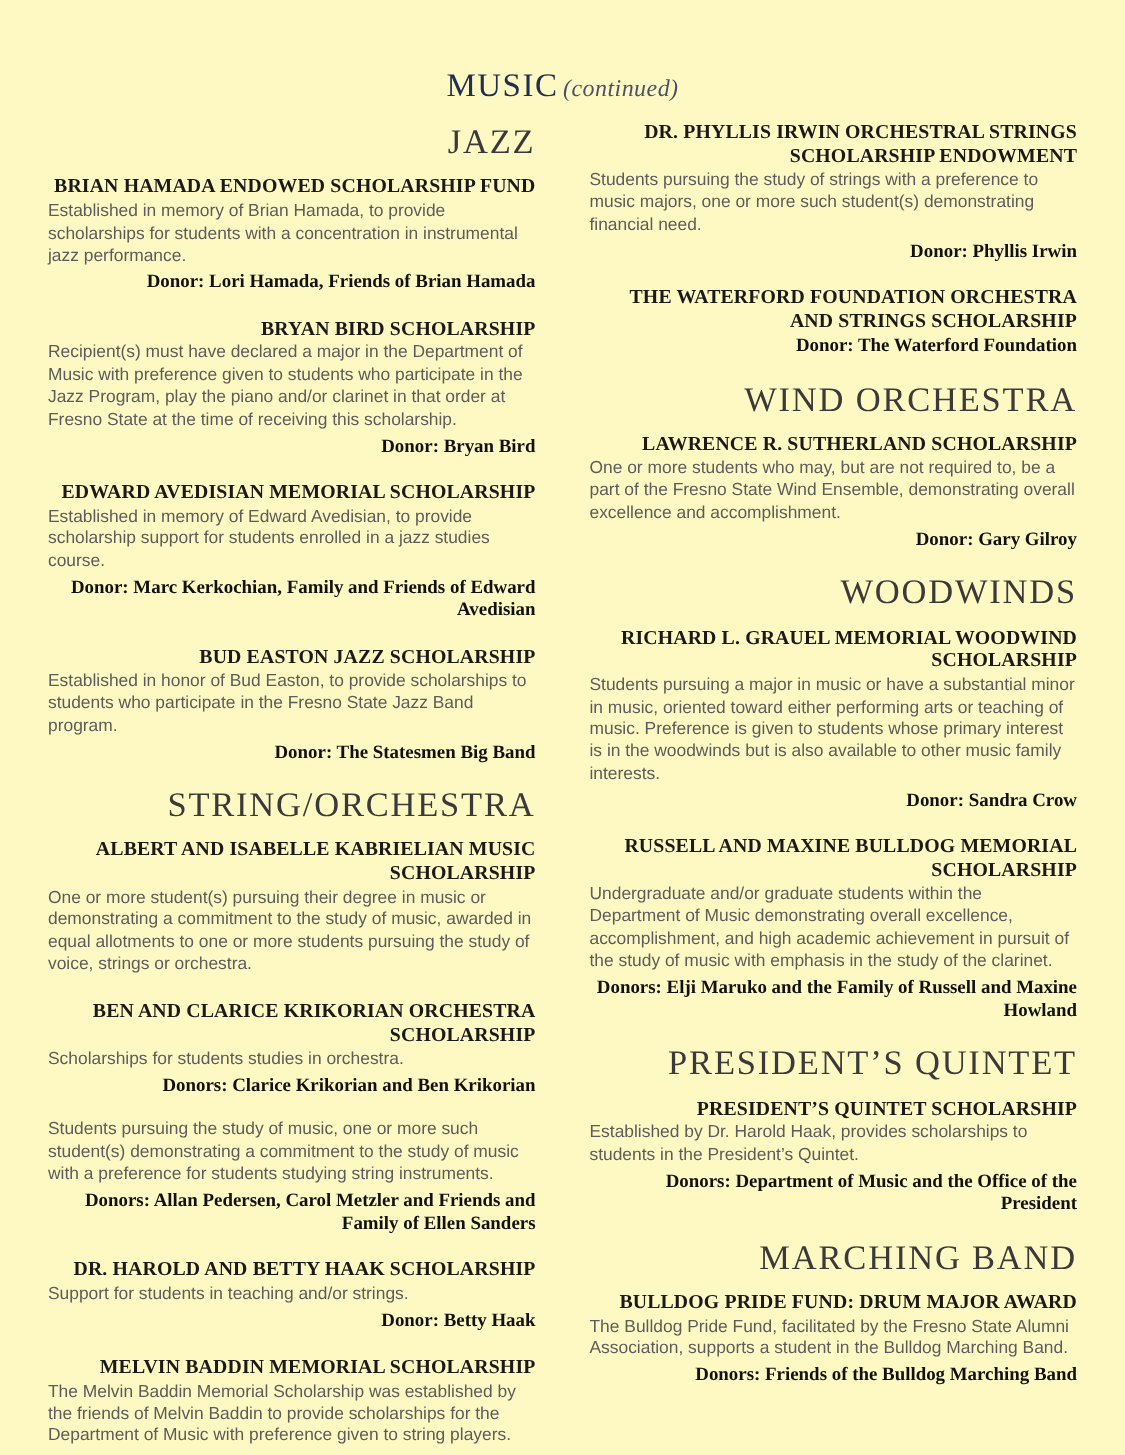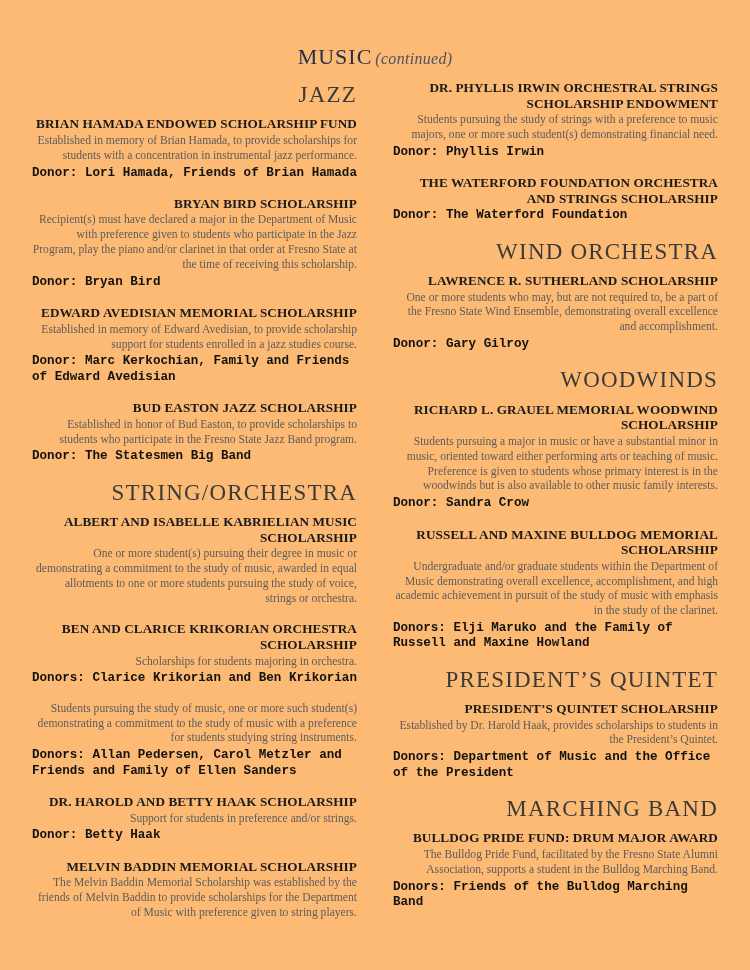--- a/index.html
+++ b/index.html
@@ -11,21 +11,21 @@
     width: 750px;
     height: 970px;
     font-family: "Liberation Serif", serif;
     color: #222222;
     overflow: hidden;
   }
   .page {
     position: relative;
     width: 750px;
     height: 970px;
-    background: #fdba74;
+    background: #fef9c3;
     box-sizing: border-box;
     padding: 0;
   }
   .page-title {
     text-align: center;
     padding-top: 44px;
     font-family: "Liberation Serif", serif;
     color: #22304f;
     letter-spacing: 0.3px;
   }
@@ -72,30 +72,30 @@
     text-align: right;
     font-family: "Liberation Serif", serif;
     font-weight: bold;
     font-size: 13.2px;
     color: #1a1a1a;
     line-height: 1.18;
     letter-spacing: 0.1px;
     margin-bottom: 2px;
   }
   .entry-desc {
-    text-align: right;
-    font-family: Liberation Serif, serif;
+    text-align: left;
+    font-family: Liberation Sans, sans-serif;
     font-size: 11.6px;
     color: #5c5c5c;
     line-height: 1.28;
     margin: 0 0 2px 0;
   }
   .entry-donor {
-    text-align: left;
-    font-family: Liberation Mono, monospace;
+    text-align: right;
+    font-family: Liberation Serif, serif;
     font-weight: bold;
     font-size: 12.6px;
     color: #111111;
     line-height: 1.22;
     margin: 0;
   }
 </style>
 </head>
 <body>
 
@@ -128,30 +128,30 @@
           <div class="entry-desc">Established in honor of Bud Easton, to provide scholarships to students who participate in the Fresno State Jazz Band program.</div>
           <div class="entry-donor">Donor: The Statesmen Big Band</div>
         </div>
         <div class="section-head">STRING/ORCHESTRA</div>
         <div class="entry">
           <div class="entry-title">ALBERT AND ISABELLE KABRIELIAN MUSIC SCHOLARSHIP</div>
           <div class="entry-desc">One or more student(s) pursuing their degree in music or demonstrating a commitment to the study of music, awarded in equal allotments to one or more students pursuing the study of voice, strings or orchestra.</div>
         </div>
         <div class="entry">
           <div class="entry-title">BEN AND CLARICE KRIKORIAN ORCHESTRA SCHOLARSHIP</div>
-          <div class="entry-desc">Scholarships for students majoring in orchestra.</div>
+          <div class="entry-desc">Scholarships for students studies in orchestra.</div>
           <div class="entry-donor">Donors: Clarice Krikorian and Ben Krikorian</div>
         </div>
         <div class="entry">
           <div class="entry-desc">Students pursuing the study of music, one or more such student(s) demonstrating a commitment to the study of music with a preference for students studying string instruments.</div>
           <div class="entry-donor">Donors: Allan Pedersen, Carol Metzler and Friends and Family of Ellen Sanders</div>
         </div>
         <div class="entry">
           <div class="entry-title">DR. HAROLD AND BETTY HAAK SCHOLARSHIP</div>
-          <div class="entry-desc">Support for students in preference and/or strings.</div>
+          <div class="entry-desc">Support for students in teaching and/or strings.</div>
           <div class="entry-donor">Donor: Betty Haak</div>
         </div>
         <div class="entry">
           <div class="entry-title">MELVIN BADDIN MEMORIAL SCHOLARSHIP</div>
           <div class="entry-desc">The Melvin Baddin Memorial Scholarship was established by the friends of Melvin Baddin to provide scholarships for the Department of Music with preference given to string players.</div>
         </div>
       </div>
     <div class="col col-right">
         <div class="entry">
           <div class="entry-title">DR. PHYLLIS IRWIN ORCHESTRAL STRINGS SCHOLARSHIP ENDOWMENT</div>

